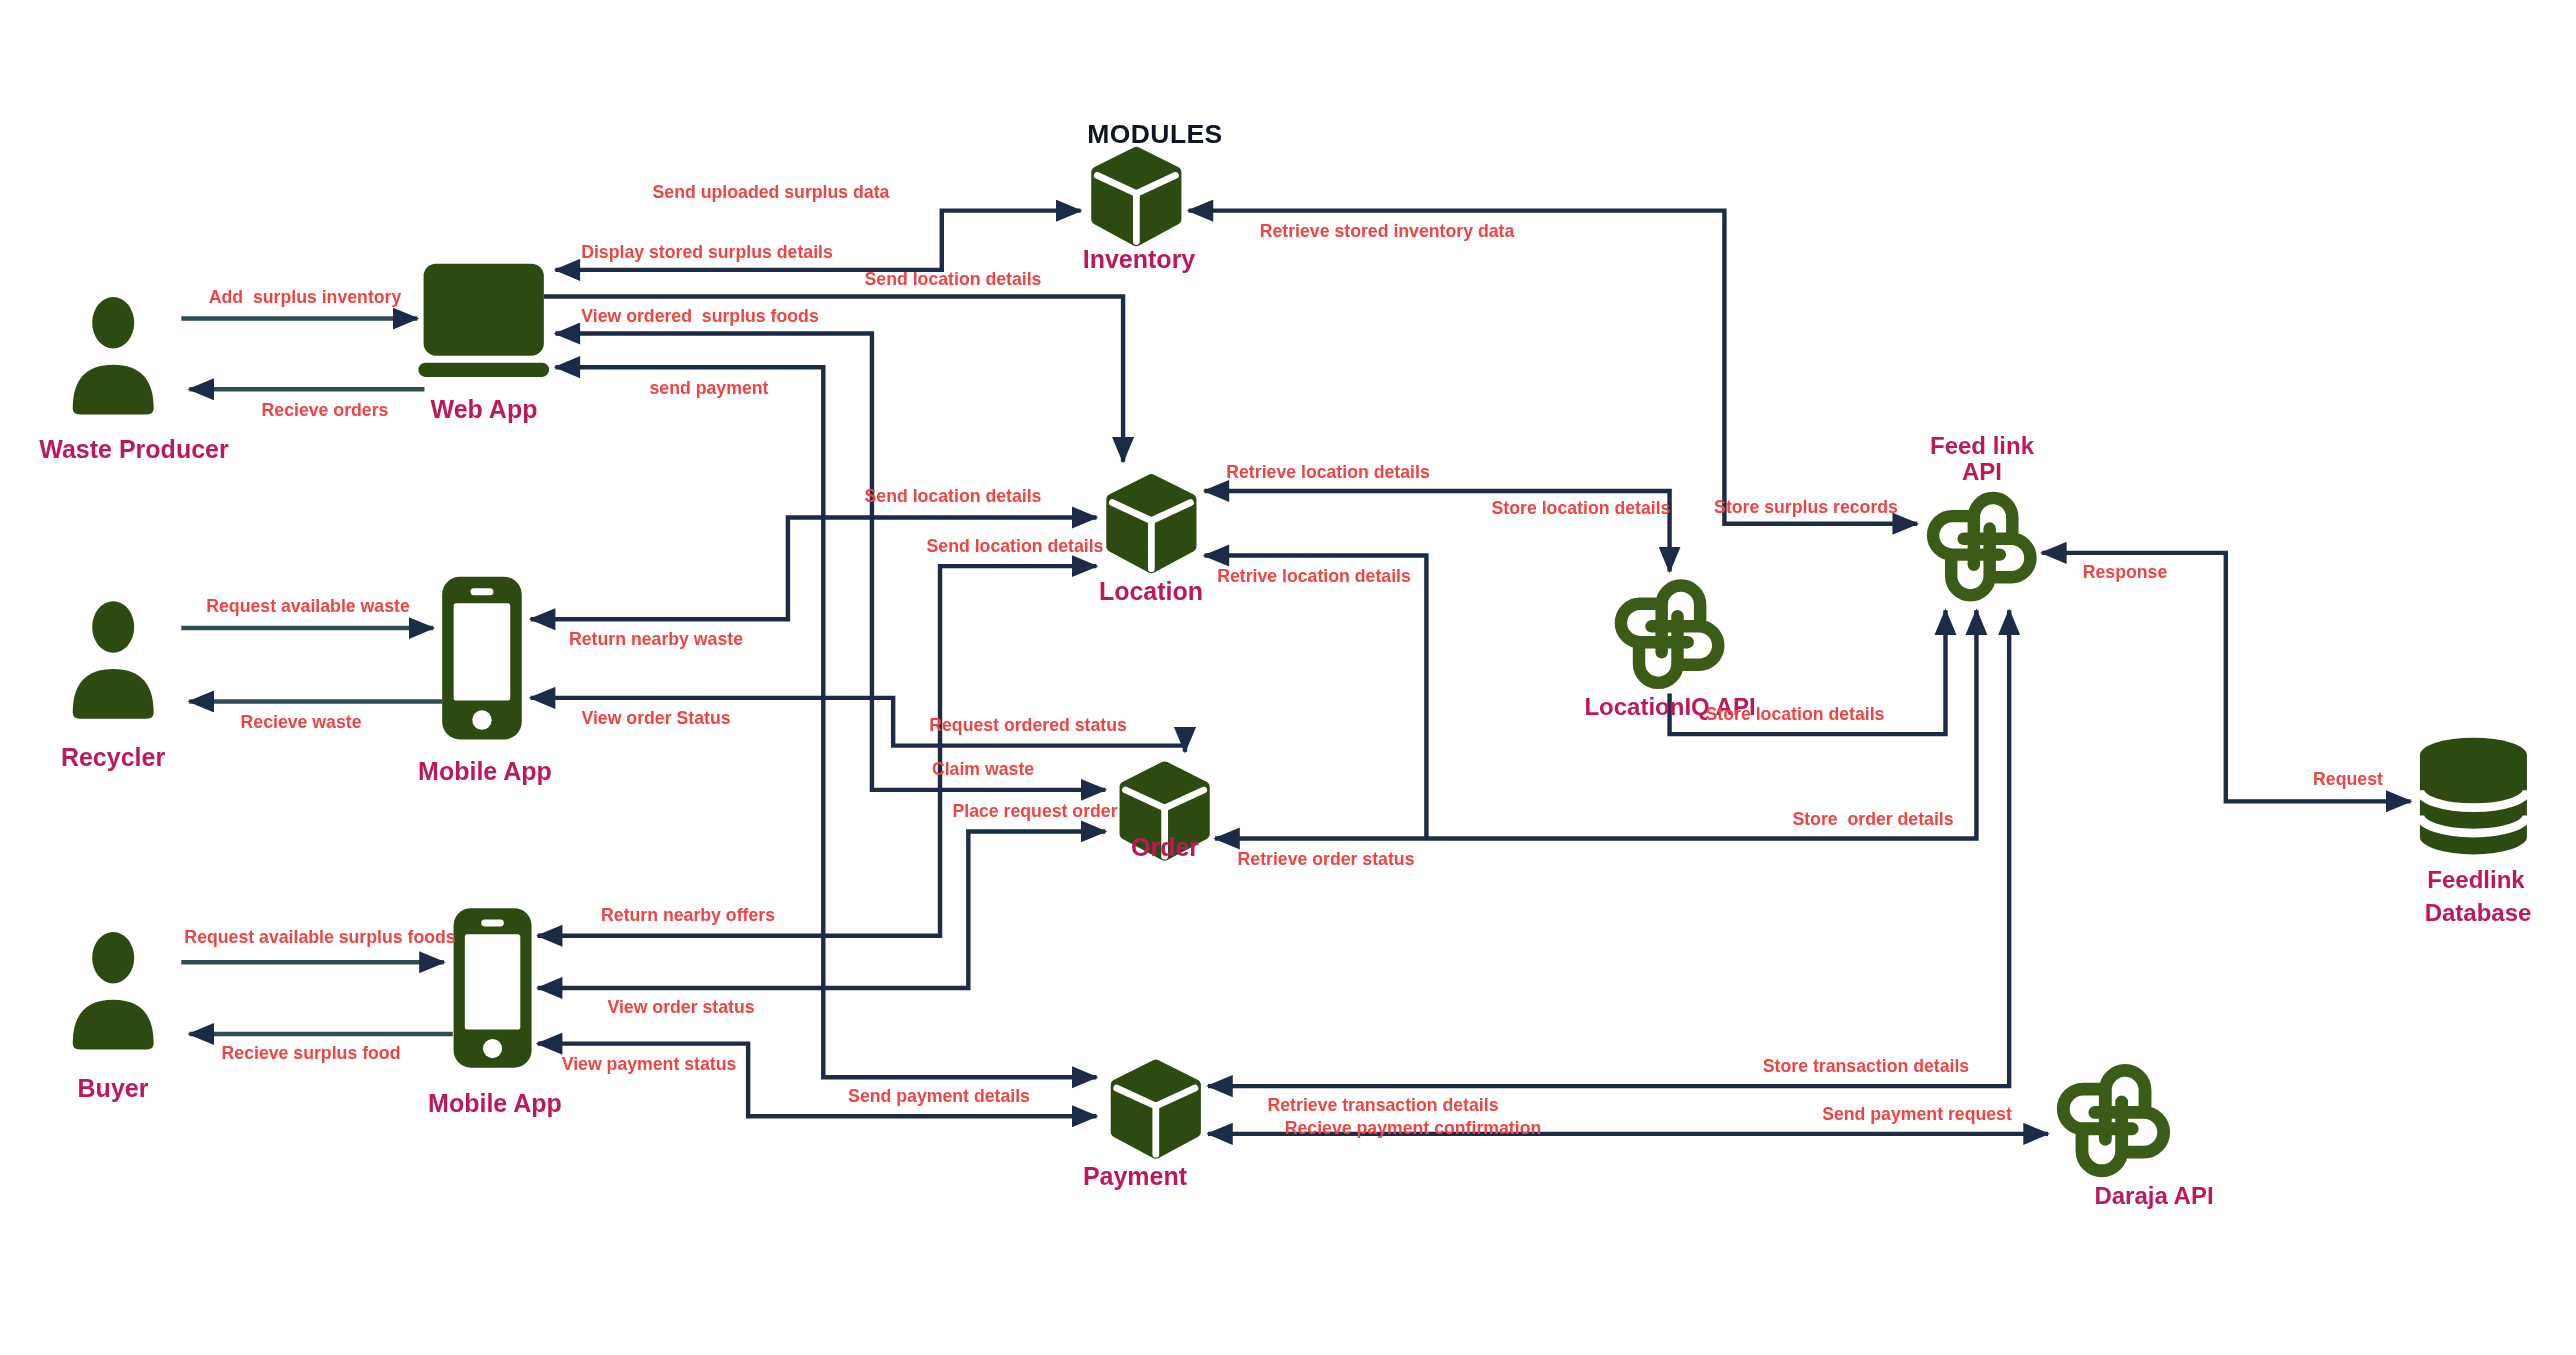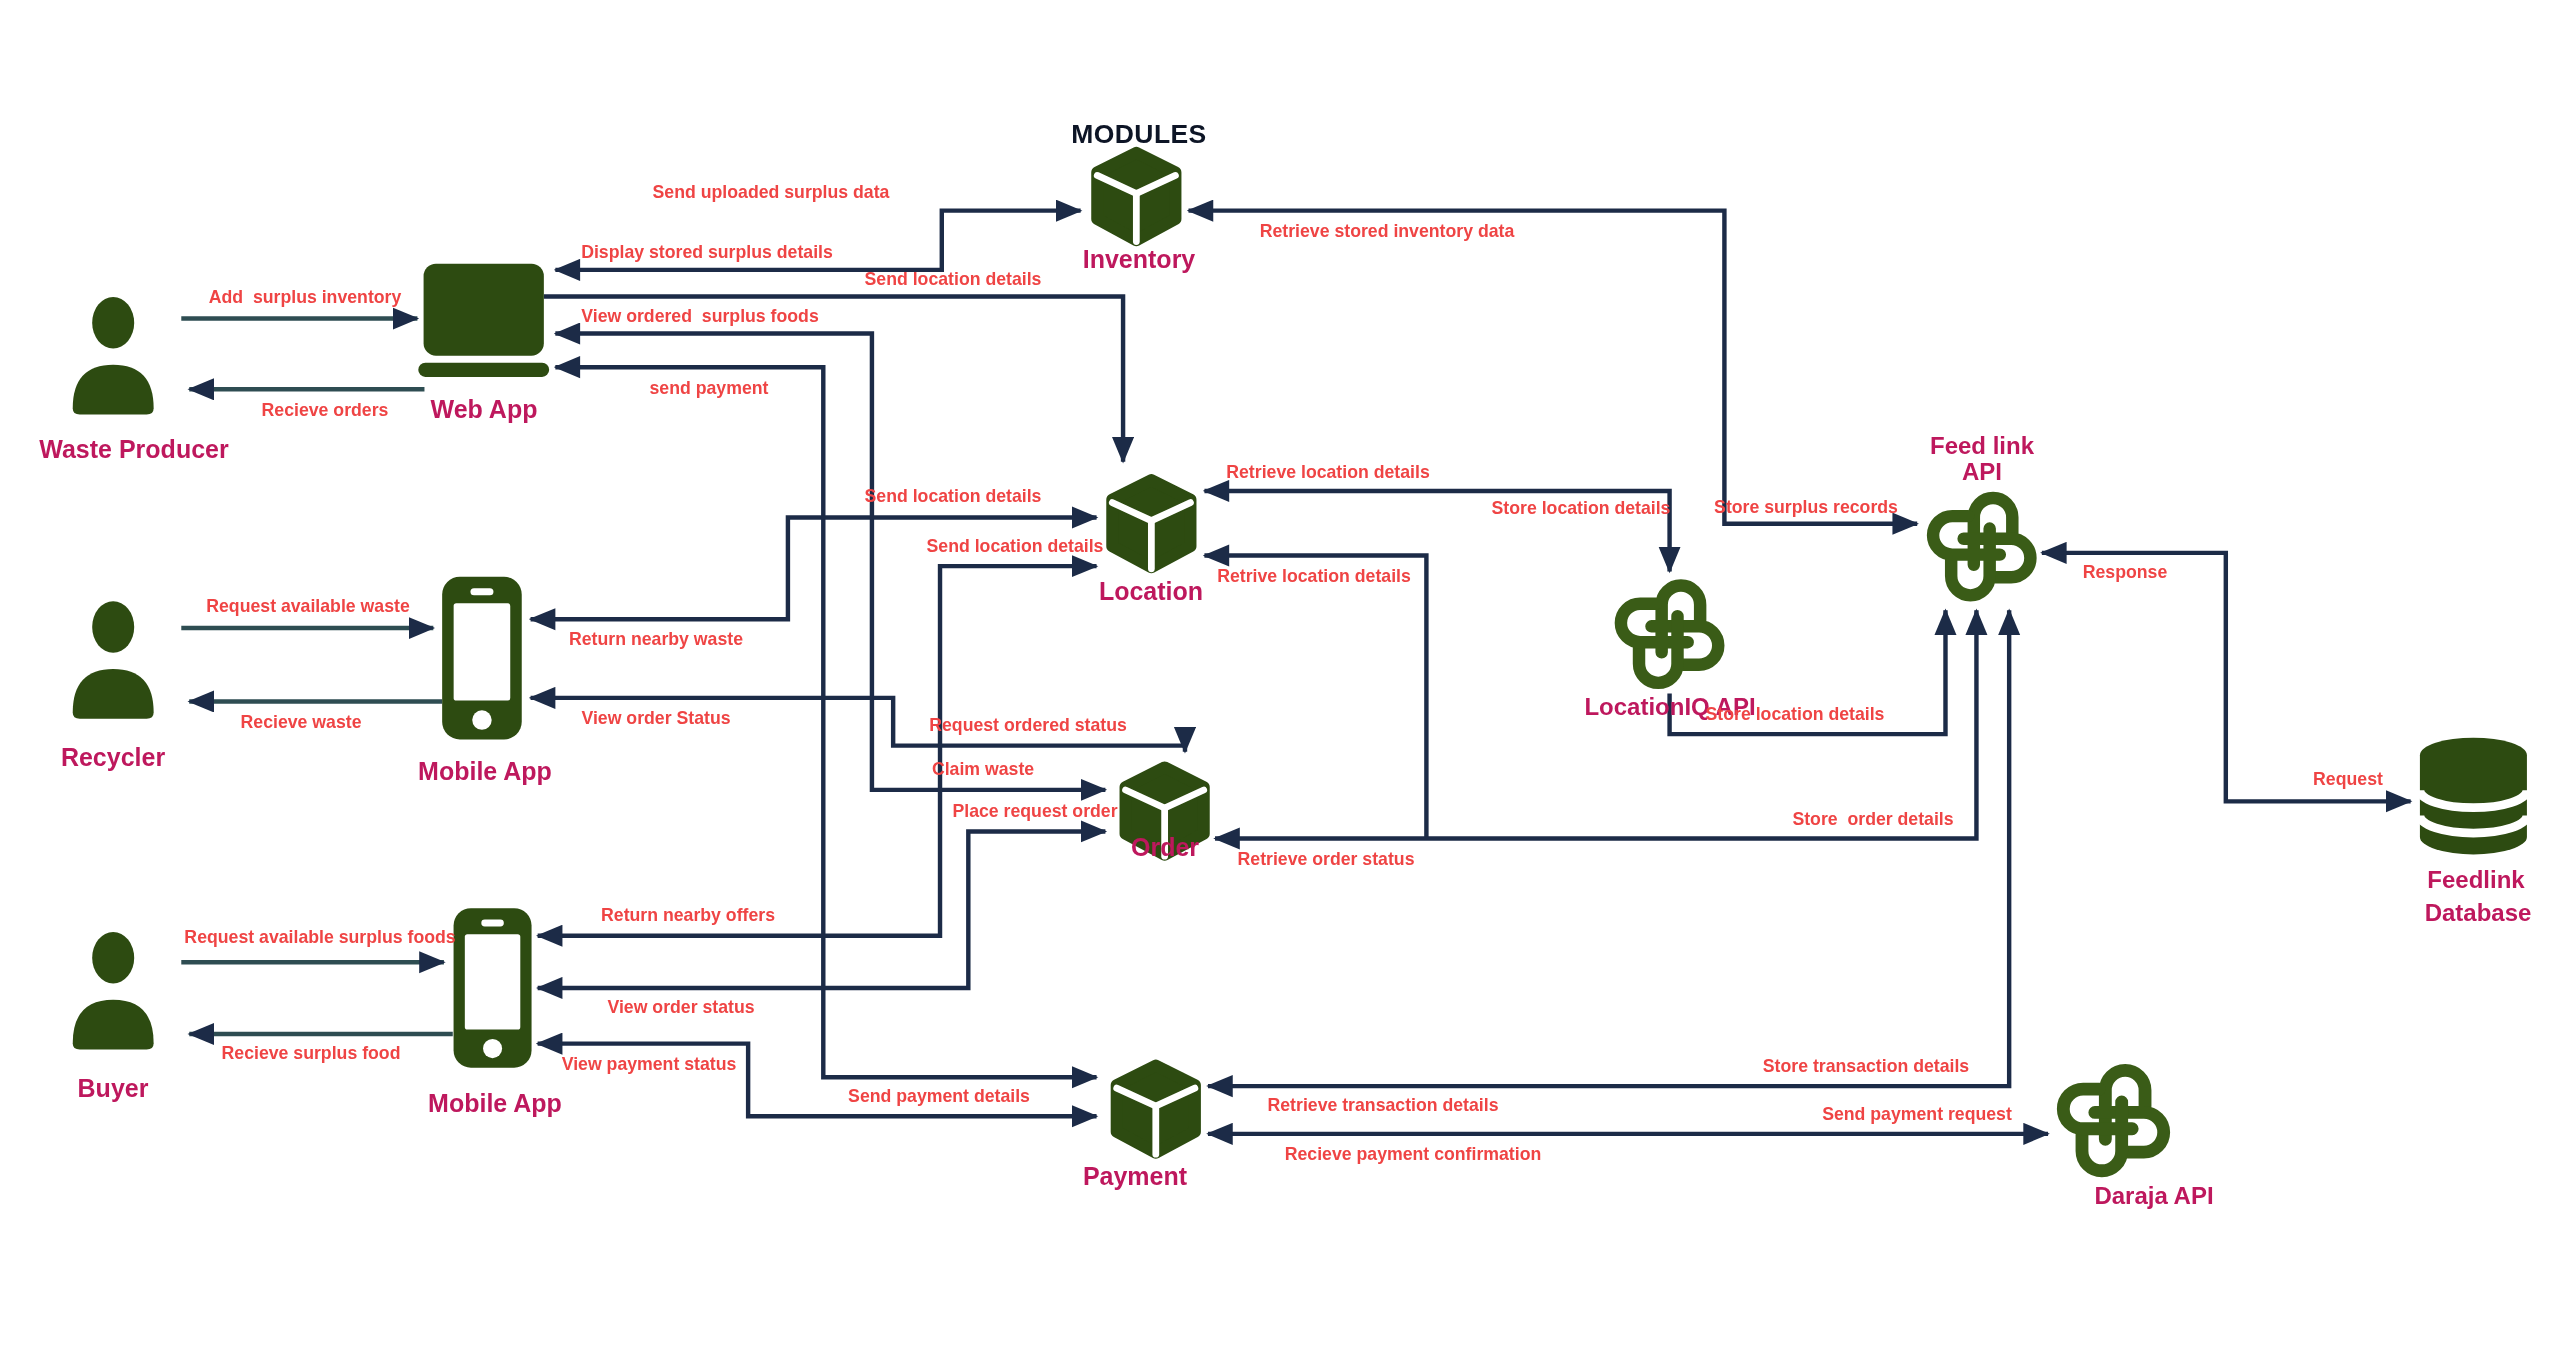--- a/index.html
+++ b/index.html
@@ -31,20 +31,21 @@
   }
   .nlbl.api{font-size:24px;}
   .title{
     position:absolute;
     transform:translate(-50%,-50%);
     font-weight:bold;
     font-size:26.5px;
     color:#0d1526;
     letter-spacing:0.4px;
     white-space:pre;
+    margin-left:16px;
   }
 </style>
 </head>
 <body>
 
 <div id="canvas">
 
   <svg id="wires" viewBox="0 0 2913 1533">
     <defs>
       <marker id="ah" markerWidth="7" markerHeight="6" refX="5.6" refY="2.5" orient="auto">
@@ -217,18 +218,18 @@
   <div class="lbl" style="left:1328px;top:473px;">Retrieve location details</div>
   <div class="lbl" style="left:1581px;top:509px;">Store location details</div>
   <div class="lbl" style="left:1314px;top:577px;">Retrive location details</div>
   <div class="lbl" style="left:1015px;top:547px;">Send location details</div>
   <div class="lbl" style="left:1795px;top:715px;">Store location details</div>
   <div class="lbl" style="left:1873px;top:820px;">Store  order details</div>
   <div class="lbl" style="left:1326px;top:860px;">Retrieve order status</div>
   <div class="lbl" style="left:1866px;top:1067px;">Store transaction details</div>
   <div class="lbl" style="left:1383px;top:1106px;">Retrieve transaction details</div>
   <div class="lbl" style="left:1917px;top:1115px;">Send payment request</div>
-  <div class="lbl" style="left:1413px;top:1155px;">Recieve payment confirmation</div>
+  <div class="lbl" style="left:1413px;top:1129px;">Recieve payment confirmation</div>
   <div class="lbl" style="left:2125px;top:573px;">Response</div>
   <div class="lbl" style="left:2348px;top:780px;">Request</div>
 
 </div>
 
 
 </body></html>

